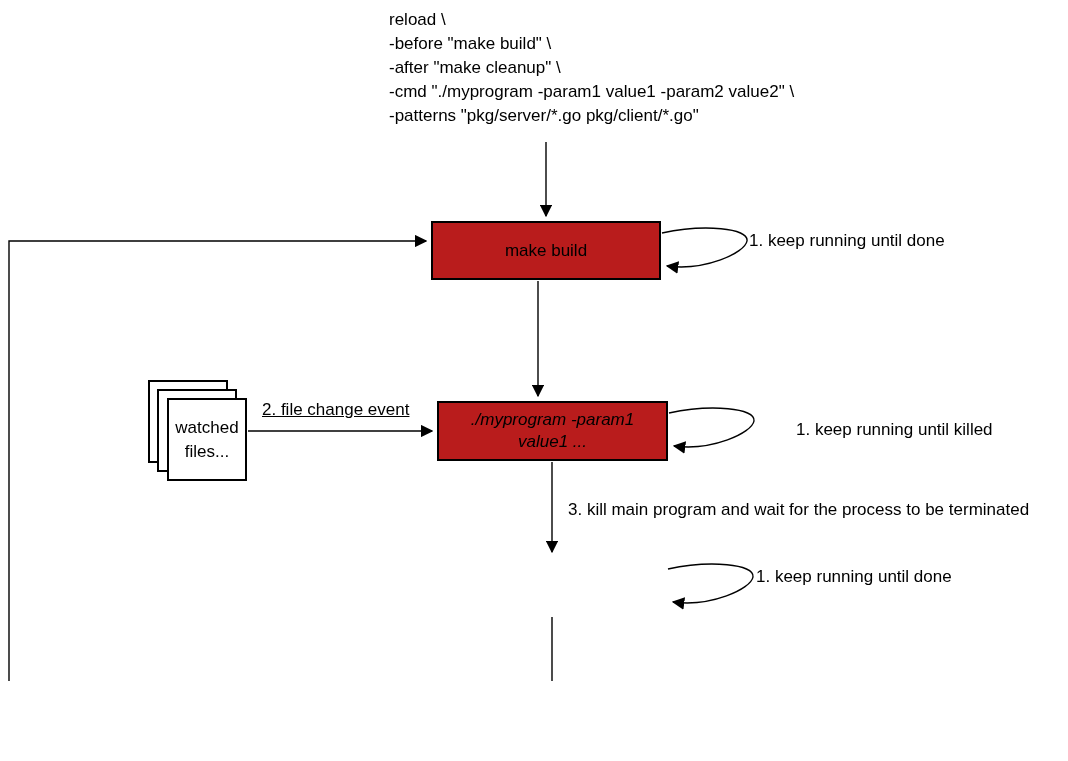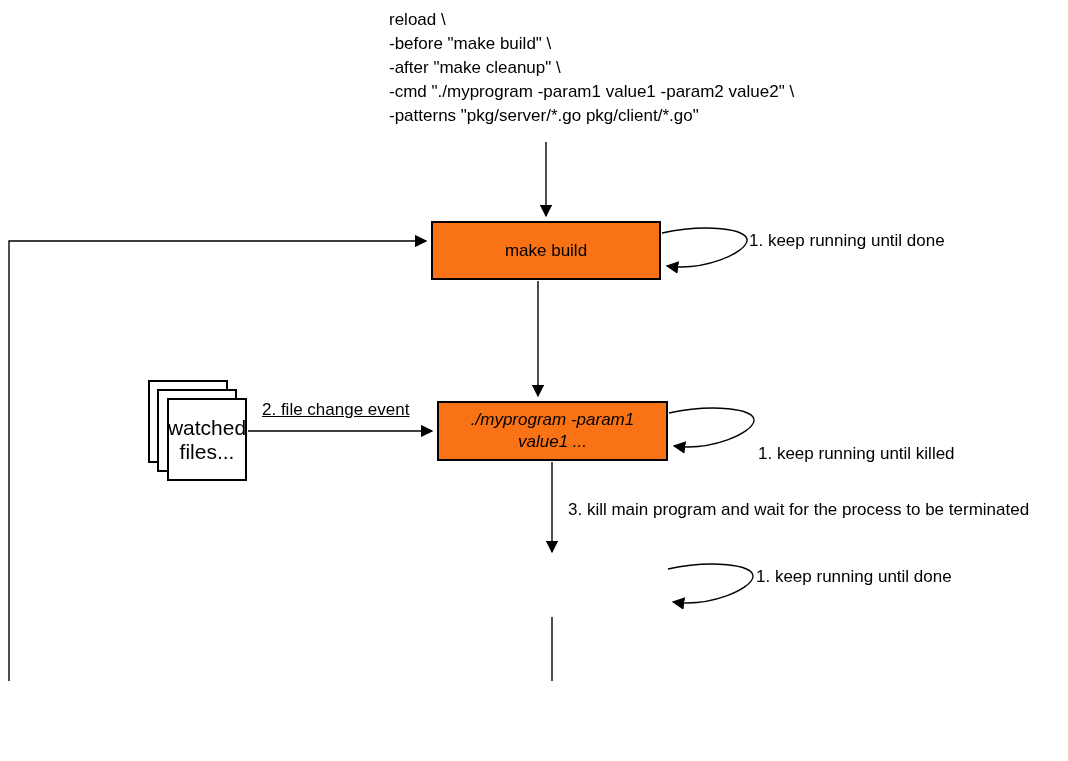--- a/index.html
+++ b/index.html
@@ -29,21 +29,21 @@
     left: 389px;
     top: 8px;
     font-size: 17px;
     line-height: 24px;
     white-space: pre-line;
     z-index: 1;
   }
   .node {
     position: absolute;
     box-sizing: border-box;
-    background: #f97316;
+    background: #b91c1c;
     border: 2px solid #000000;
     display: flex;
     align-items: center;
     justify-content: center;
     text-align: center;
     font-size: 17px;
     line-height: 22px;
     white-space: pre-line;
     z-index: 1;
   }
@@ -60,35 +60,35 @@
     z-index: 1;
   }
   .sheet-back  { left: 148px; top: 380px; }
   .sheet-mid   { left: 157px; top: 389px; }
   .sheet-front {
     left: 167px; top: 398px;
     display: flex;
     align-items: center;
     justify-content: center;
     text-align: center;
-    font-size: 21px;
+    font-size: 17px;
     line-height: 24px;
     white-space: pre-line;
   }
   .edge-label {
     position: absolute;
     font-size: 17px;
     line-height: 22px;
     white-space: nowrap;
     z-index: 3;
     background: #ffffff;
   }
   .lbl-loop-build   { left: 749px; top: 230px; }
   .lbl-start-main   { left: 548px; top: 321px; }
-  .lbl-loop-prog    { left: 758px; top: 419px; margin-top: 24px; }
+  .lbl-loop-prog    { left: 796px; top: 419px; }
   .lbl-file-change  { left: 262px; top: 399px; text-decoration: underline; }
   .lbl-kill-main    { left: 568px; top: 499px; }
   .lbl-loop-clean   { left: 756px; top: 566px; }
   .lbl-rerun        { left: 222px; top: 729px; text-align: right; }
 </style>
 </head>
 <body>
 
 <div class="canvas">
 

